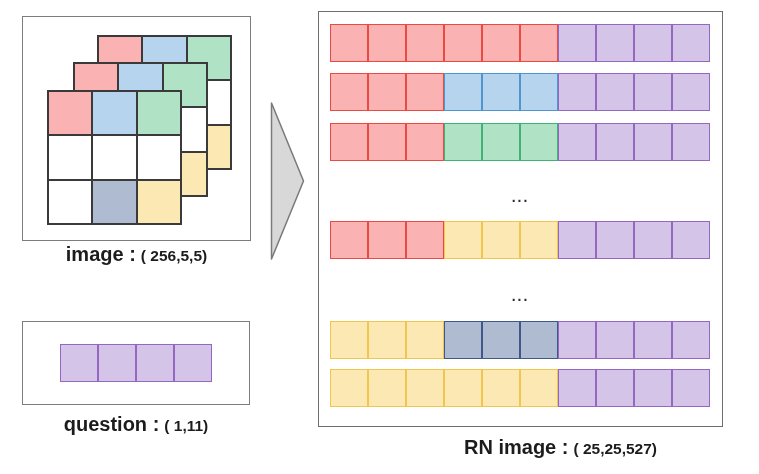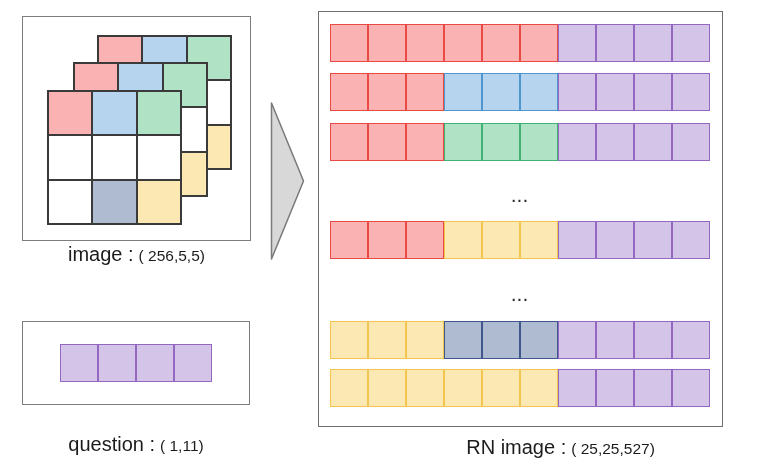--- a/index.html
+++ b/index.html
@@ -23,26 +23,26 @@
 
   .rn-row{position:absolute;left:11px;display:flex;}
   .rn-cell{width:38px;height:38px;box-sizing:border-box;border:1.5px solid;flex:0 0 auto;}
 
   .dots{
     position:absolute;left:0;width:100%;height:20px;line-height:20px;
     text-align:center;font-weight:bold;font-size:14px;letter-spacing:2px;color:#2b2b2b;
   }
 
   .caption{
-    position:absolute;text-align:center;white-space:nowrap;color:#1c1c1c;font-weight:normal;
+    position:absolute;text-align:center;white-space:nowrap;color:#1c1c1c;font-weight:bold;
   }
   .caption .main{font-size:20px;}
   .caption .dims{font-size:15.5px;padding-left:5px;}
   #image-caption{left:22px;top:243px;width:229px;}
-  #question-caption{left:22px;top:433px;width:228px;}
+  #question-caption{left:22px;top:413px;width:228px;}
   #rn-caption{left:358px;top:436px;width:405px;}
 
   #arrow{position:absolute;left:270px;top:101px;}
 </style>
 </head>
 <body>
 
 <div class="panel" id="image-panel">
   <div id="image-stack">
       <div class="layer-grid" style="left: 74px; top: 18px;">

